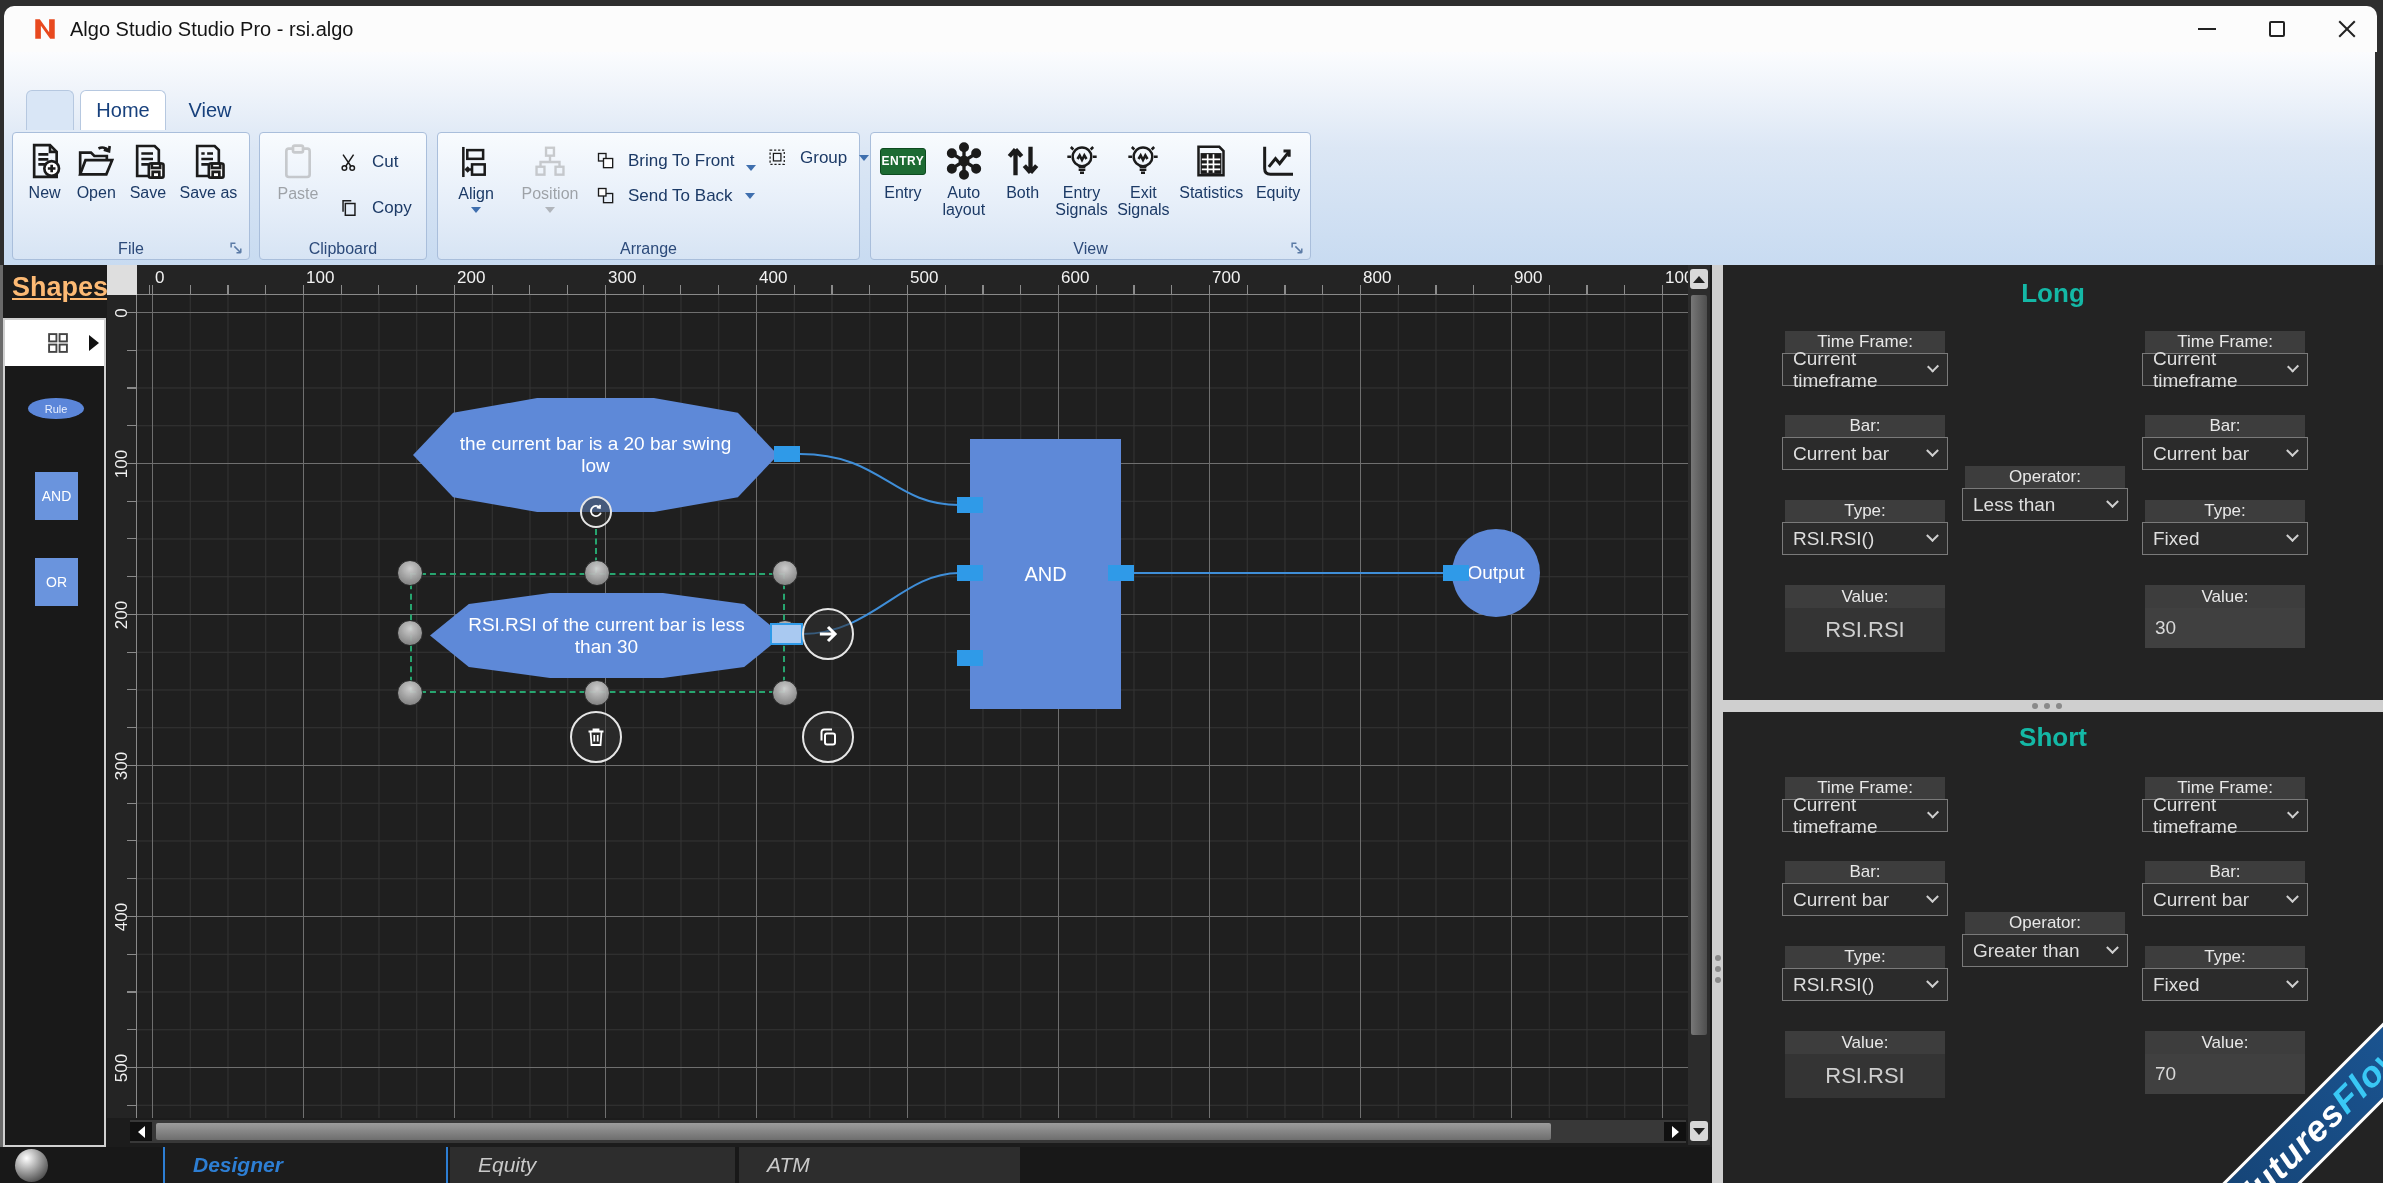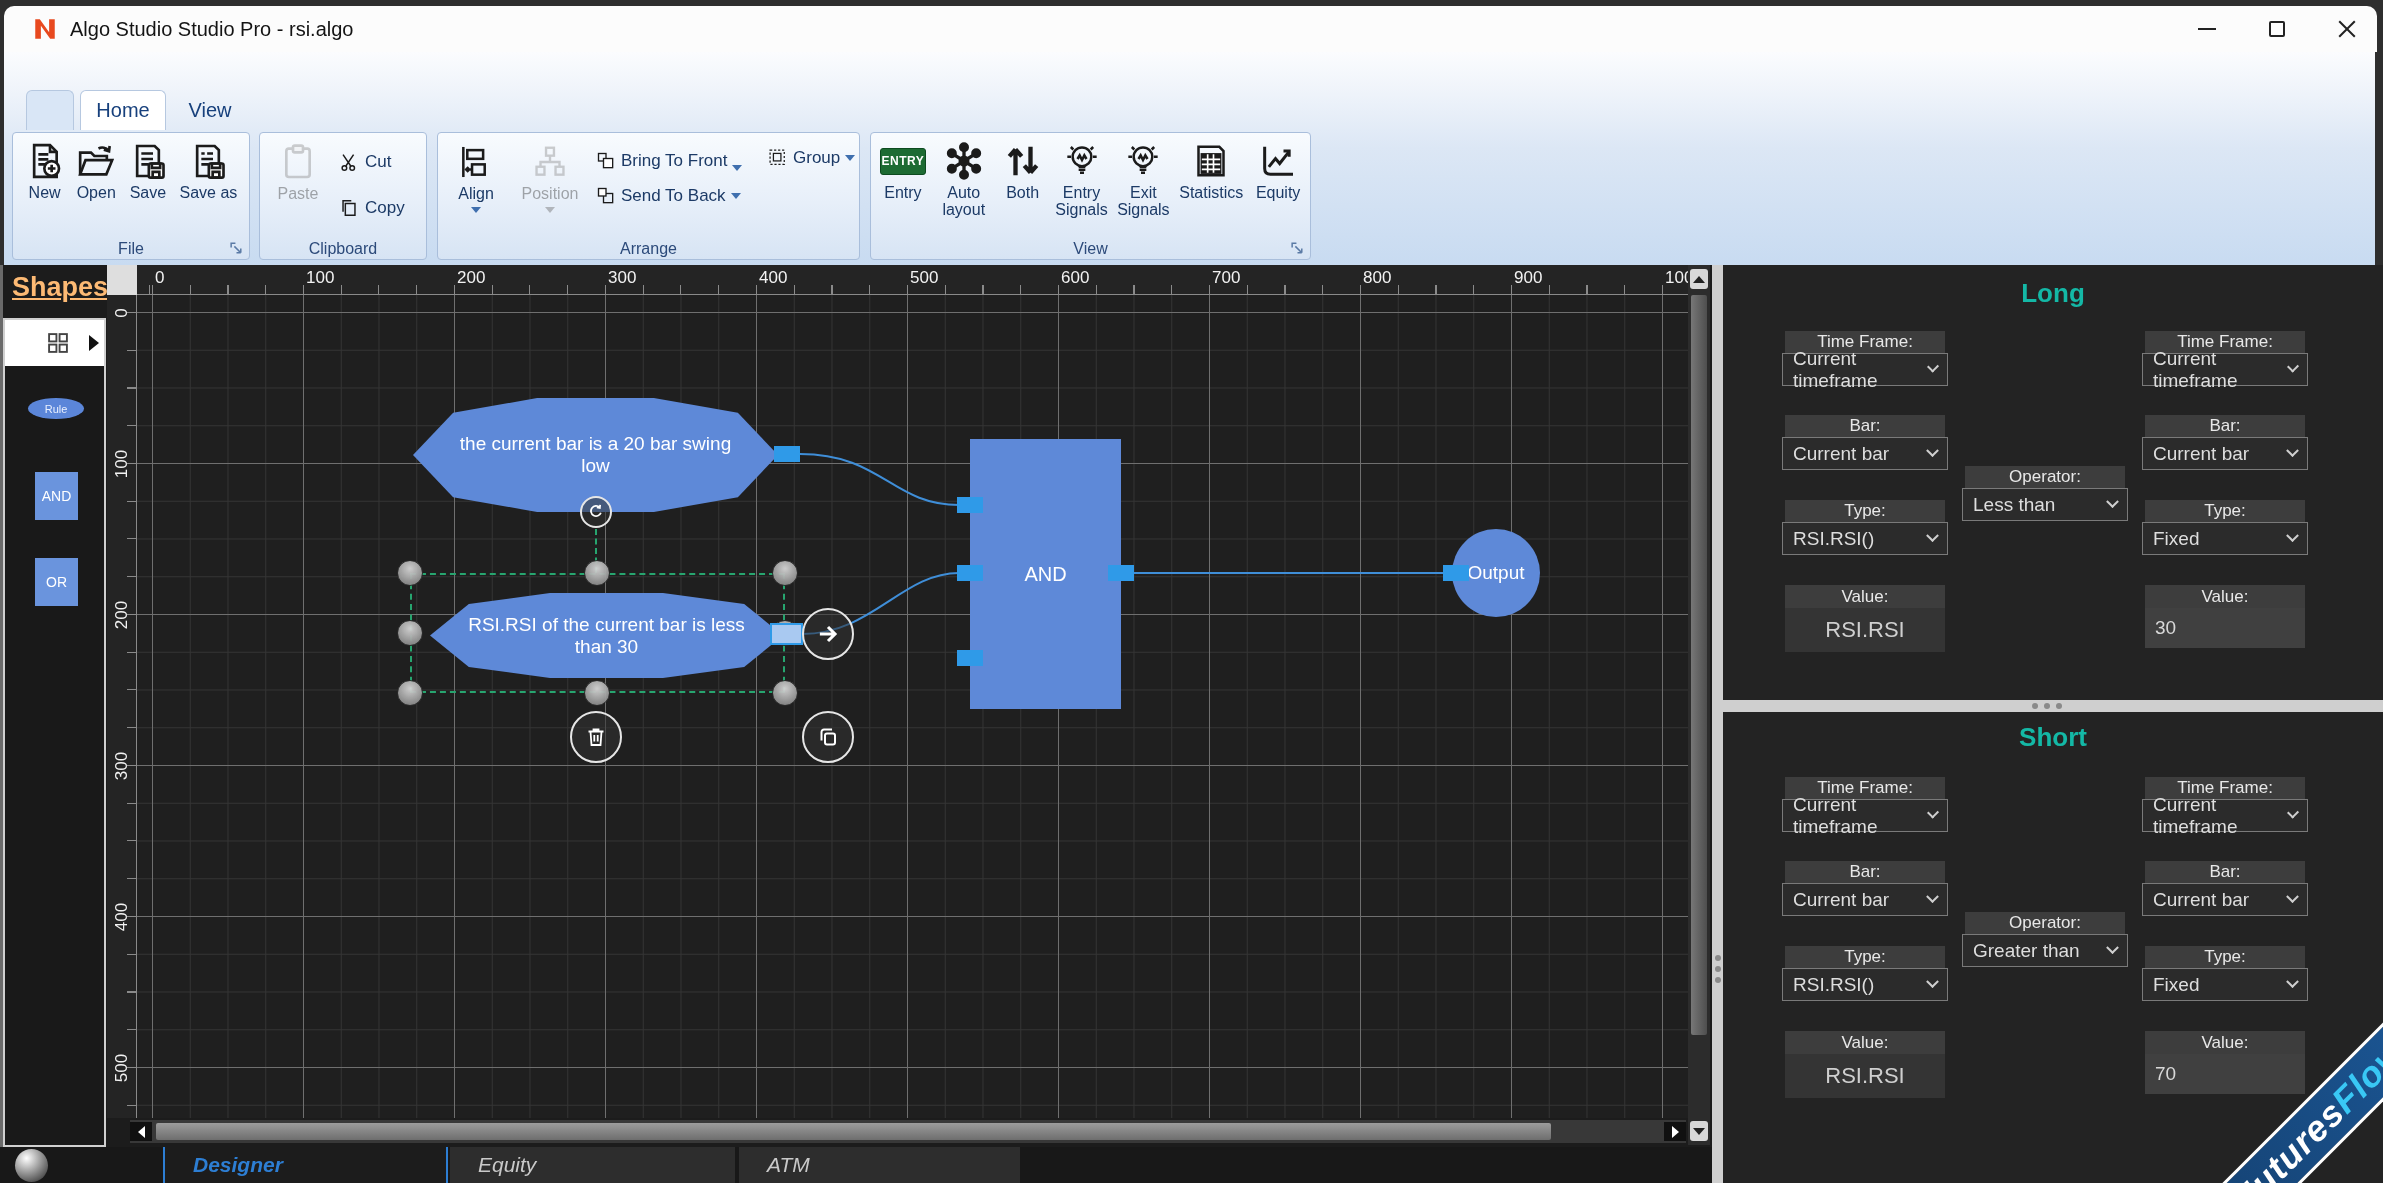--- a/index.html
+++ b/index.html
@@ -27,21 +27,21 @@
   .rgroup { position:absolute; top:80px; height:128px;
     background:linear-gradient(#f8fbfe 0%, #e7eff9 55%, #d7e4f4 100%);
     border:1px solid #a9bedb; border-radius:4px; }
   .rglabel { position:absolute; bottom:1px; left:0; right:0; text-align:center;
     font-size:16px; color:#2c4a7a; }
   .launcher { position:absolute; bottom:3px; right:5px; width:15px; height:15px; }
   .rbtn-big { display:flex; flex-direction:column; align-items:center; justify-content:flex-start;
     color:#1c3a66; font-size:16px; line-height:17px; text-align:center; cursor:default; }
   .rbtn-big .ric { height:46px; display:flex; align-items:center; justify-content:center; }
   .disabled { opacity:.42; filter:grayscale(1); }
-  .rrow { position:absolute; display:flex; align-items:center; gap:5px; font-size:17px; color:#1c3a66; height:26px; }
+  .rrow { position:absolute; display:flex; align-items:center; gap:12px; font-size:17px; color:#1c3a66; height:26px; }
   .tri-dn { width:0; height:0; border-left:5px solid transparent; border-right:5px solid transparent;
     border-top:6px solid #3f6fae; }
   .entry-badge { width:46px; height:27px; background:#1d6b33; border:1px solid #0d4a20; border-radius:3px;
     color:#fff; font-weight:bold; font-size:12px; letter-spacing:.5px; display:flex; align-items:center; justify-content:center; }
 
   
   .content { position:absolute; left:0; top:265px; width:2383px; height:918px; background:#1c1c1c;
     border-left:3px solid #6a6a6a; }
   .shapes-title { position:absolute; left:12px; top:272px; font-size:27px; font-weight:bold; color:#fdba74;text-decoration:underline; }
   .palette { position:absolute; left:3px; top:318px; width:103px; height:829px;

